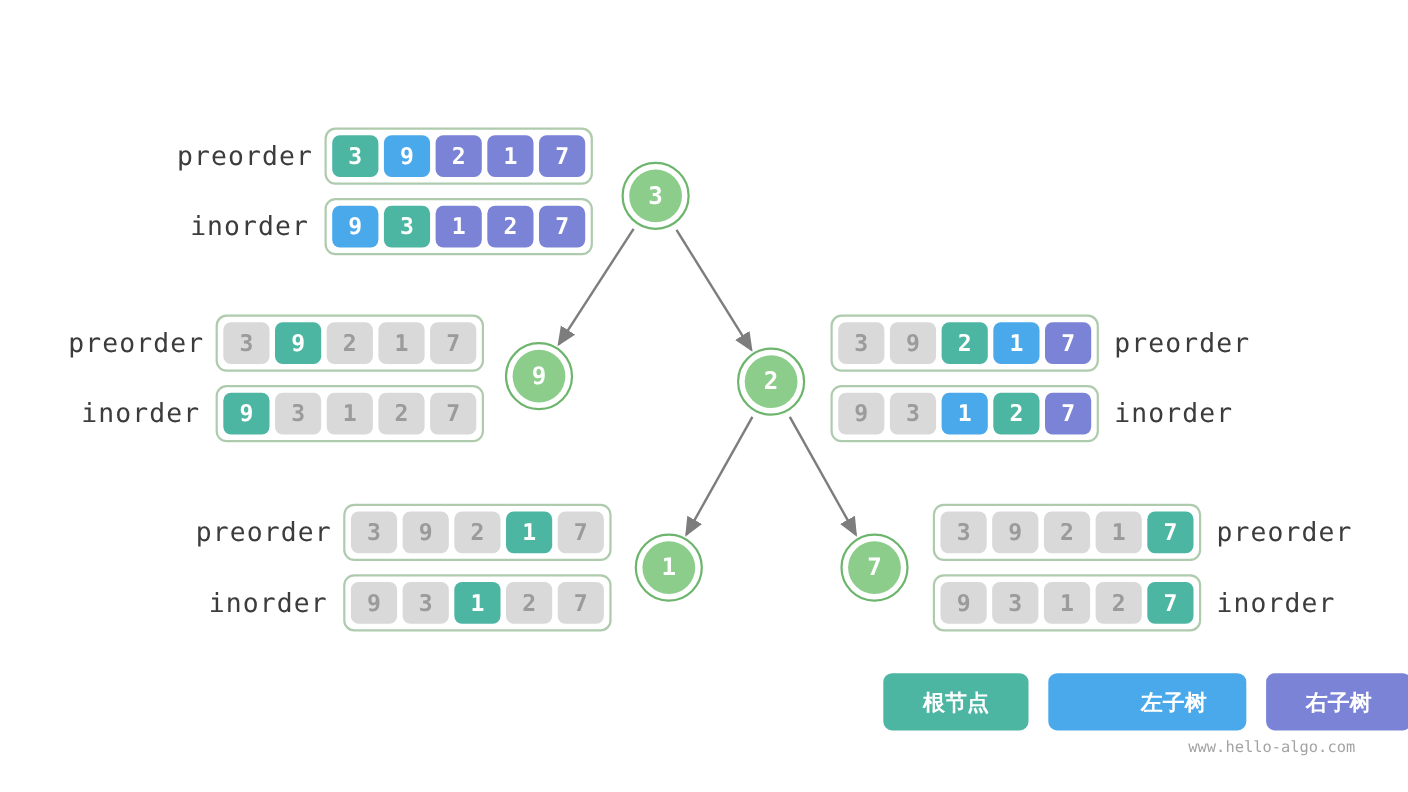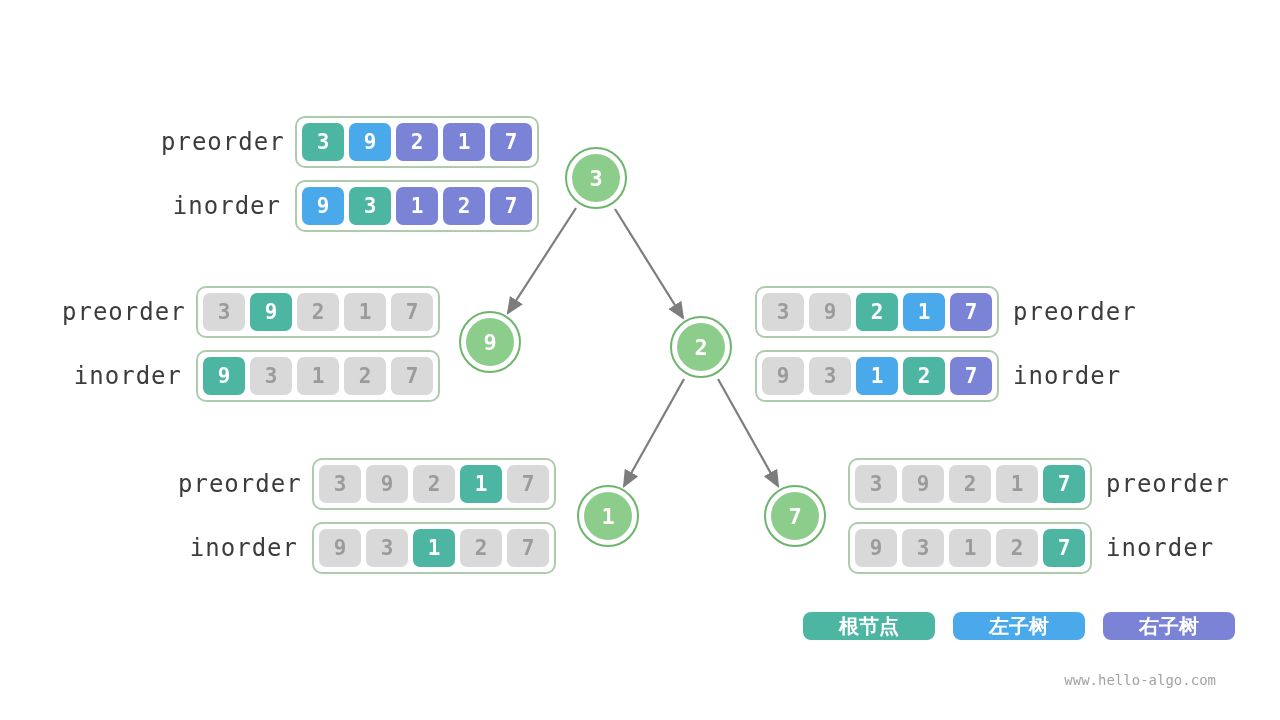--- a/index.html
+++ b/index.html
@@ -37,31 +37,31 @@
   .node-inner{
     width:48px;height:48px;border-radius:50%;background:#8ccd8b;color:#ffffff;
     display:flex;align-items:center;justify-content:center;
     font-size:22px;font-weight:bold;
   }
   
   #edges{position:absolute;left:0;top:0;pointer-events:none;}
   
   #legend{position:absolute;left:803px;top:612px;display:flex;gap:18px;}
   .badge{
-    width:132px;height:28px;border-radius:8px;color:#ffffff;
+    width:132px;height:52px;border-radius:8px;color:#ffffff;
     display:flex;align-items:center;justify-content:center;
     font-size:20px;font-weight:bold;
     font-family:"DejaVu Sans","Liberation Sans",sans-serif;
   }
   .badge[data-color="teal"]{background:#4db6a3;}
-  .badge[data-color="blue"]{background:#4aa9ea;}
+  .badge[data-color="blue"]{background:#4aa9ea;padding-left:48px;}
   .badge[data-color="purple"]{background:#7b83d6;}
   
   #watermark{
-    position:absolute;right:64px;top:672px;font-size:14px;color:#a3a3a3;
+    position:absolute;right:48px;top:672px;font-size:14px;color:#a3a3a3;
     font-family:"DejaVu Sans Mono","Liberation Mono",monospace;
   }
 </style>
 </head>
 <body>
 
 <div id="stage">
 
   <svg id="edges" width="1280" height="720">
     <defs>

